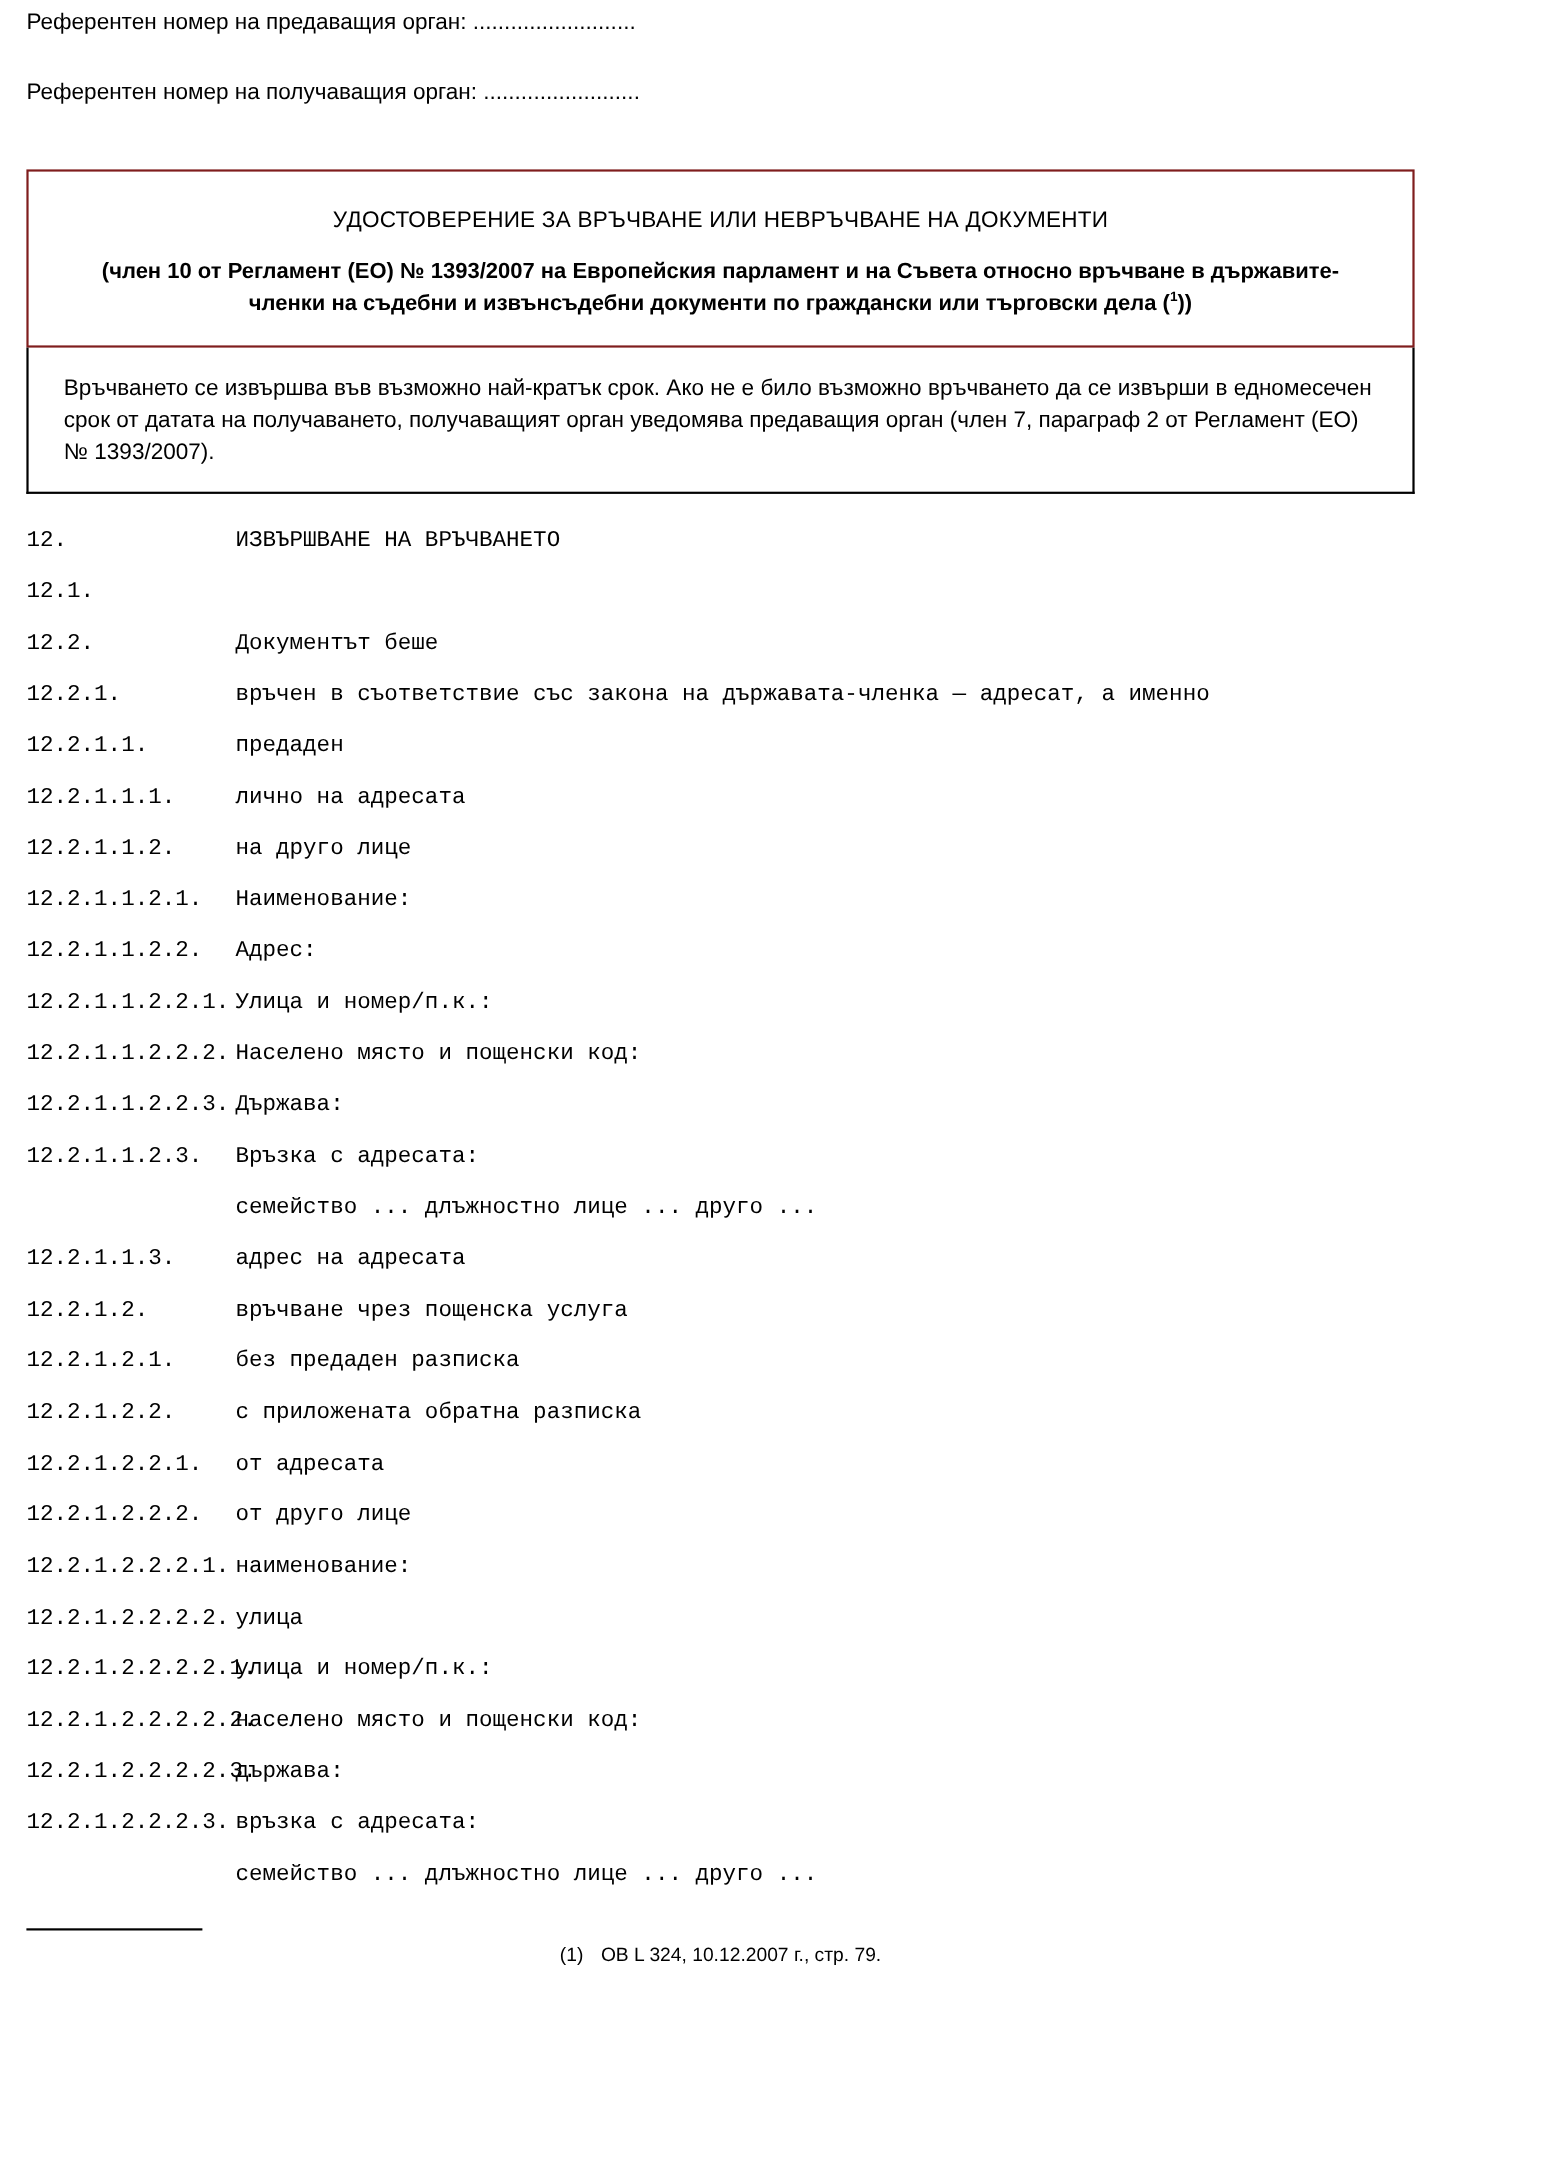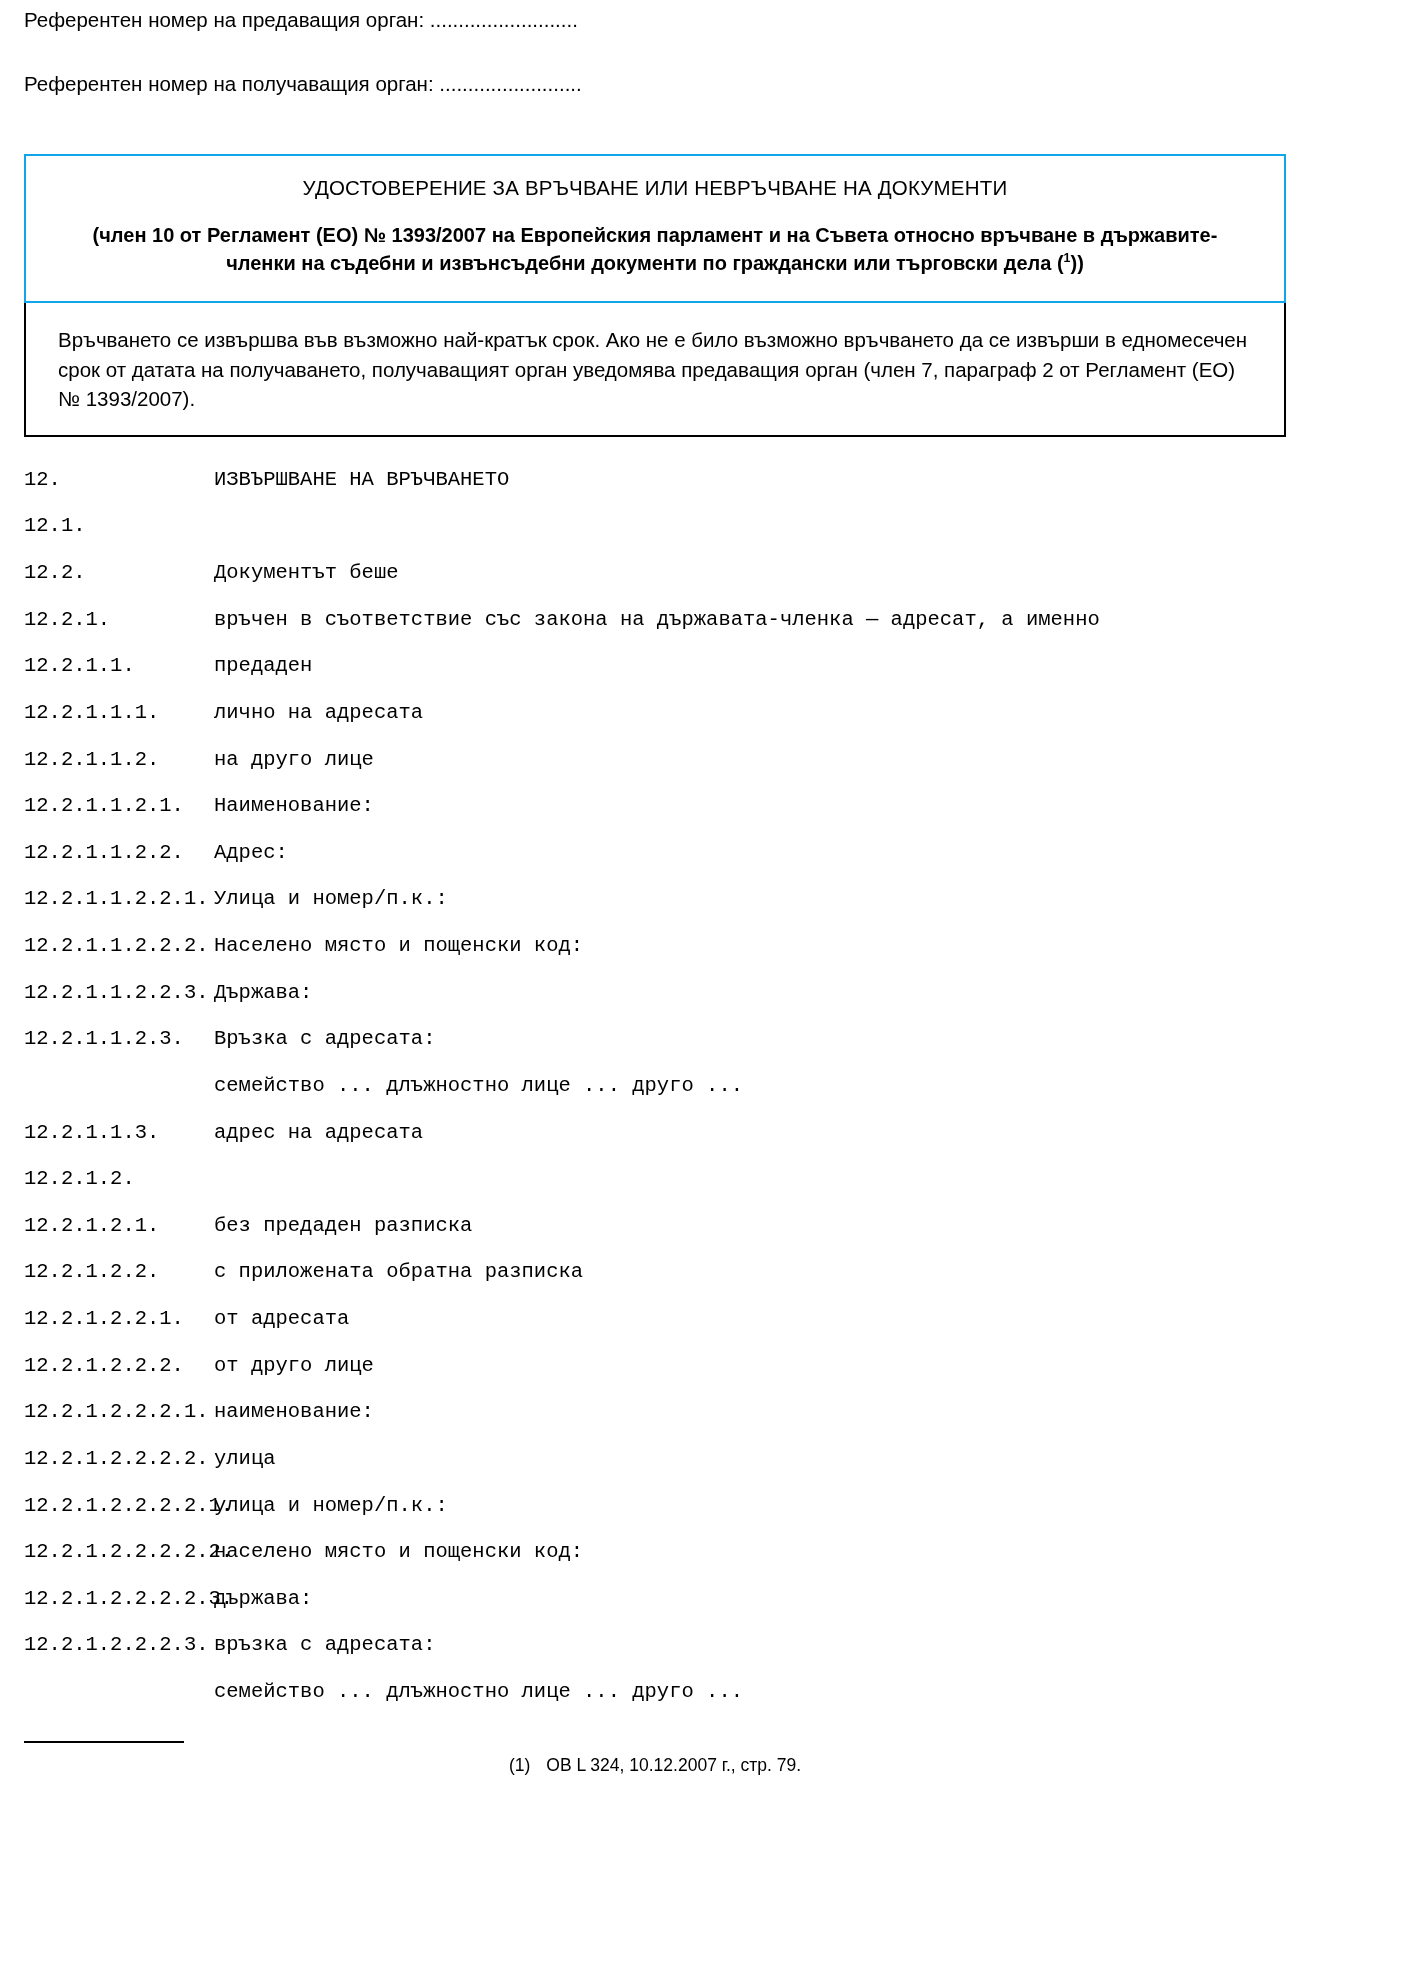--- a/index.html
+++ b/index.html
@@ -21,23 +21,23 @@
   .ref-line {
     font-size: 20.5px;
     line-height: 1.3;
     margin: 0;
     padding: 0;
   }
   .ref-line.first { padding-top: 7px; }
   .ref-line.second { padding-top: 37px; }
 
   .title-box {
-    border: 2px solid #0ea5e9;
+    border: 2px solid #7f1d1d;
     margin-top: 57px;
-    padding: 20px 34px 24px 34px;
+    padding: 32px 34px 24px 34px;
     box-sizing: border-box;
   }
   .title-main {
     text-align: center;
     font-size: 20.5px;
     letter-spacing: 0.2px;
   }
   .title-sub {
     text-align: center;
     font-size: 20px;
@@ -176,20 +176,21 @@
     <div class="item indented">
         <div class="num"></div>
         <div class="txt">семейство ... длъжностно лице ... друго ...</div>
       </div>
     <div class="item">
         <div class="num">12.2.1.1.3.</div>
         <div class="txt">адрес на адресата</div>
       </div>
     <div class="item">
         <div class="num">12.2.1.2.</div>
+        <div class="txt">връчване чрез пощенска услуга</div>
       </div>
     <div class="item">
         <div class="num">12.2.1.2.1.</div>
         <div class="txt">без предаден разписка</div>
       </div>
     <div class="item">
         <div class="num">12.2.1.2.2.</div>
         <div class="txt">с приложената обратна разписка</div>
       </div>
     <div class="item">

